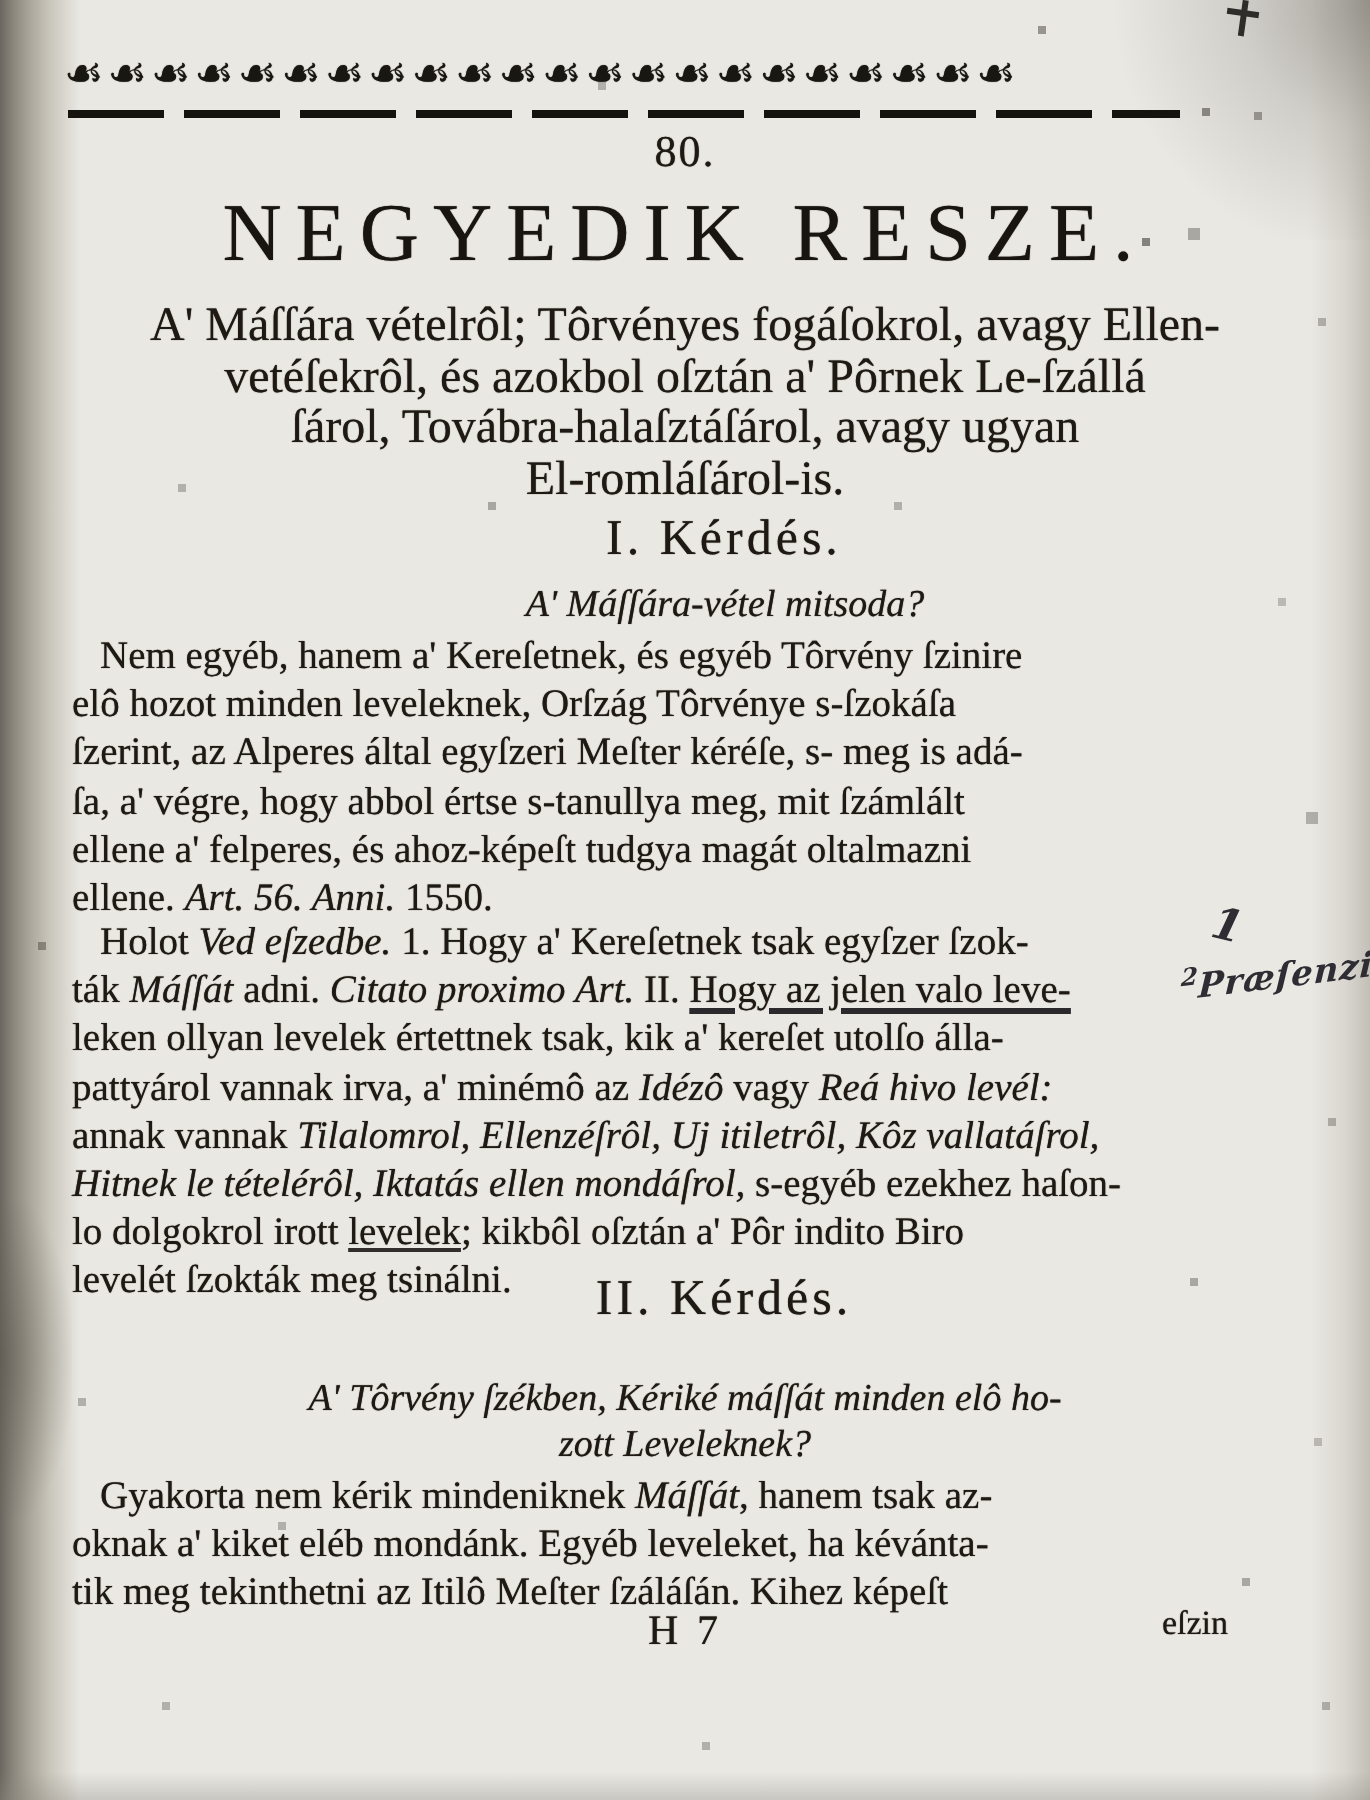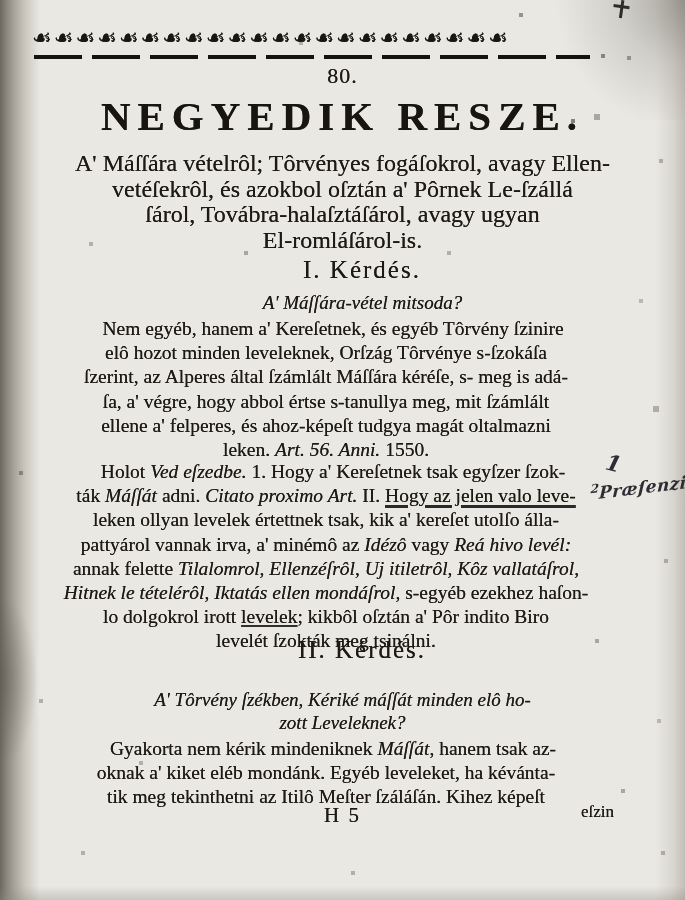--- a/index.html
+++ b/index.html
@@ -40,28 +40,28 @@
       245px 252px 0 1px rgba(50,45,40,.35), 448px 252px 0 1px rgba(50,45,40,.3);}
   
   .print{text-shadow:0 0 .5px rgba(25,20,12,.85);}
   .abs{position:absolute;}
   .center{left:0;right:0;text-align:center;}
   .orn{left:32px;top:27px;width:562px;font-family:"DejaVu Sans",sans-serif;
     font-size:22px;line-height:1;letter-spacing:2px;color:#191712;white-space:nowrap;overflow:hidden;}
   .orn-rule{left:34px;top:55px;width:556px;height:4px;
     background:repeating-linear-gradient(90deg,#15130f 0px,#15130f 48px,rgba(0,0,0,0) 48px,rgba(0,0,0,0) 58px);}
   .pagenum{top:63px;font-size:22px;letter-spacing:1px;}
-  .title{top:92px;font-size:41px;font-weight:bold;letter-spacing:7px;color:#181510;}
+  .title{top:92px;font-size:41px;font-weight:normal;letter-spacing:7px;color:#181510;}
   .subtitle{top:151px;font-size:24px;line-height:25.5px;}
   .q-head{font-size:25px;letter-spacing:2px;padding-left:39px;}
   .q-head1{top:256px;} .q-head2{top:636px;}
   .q-it{font-style:italic;font-size:19px;line-height:23px;}
   .q-it1{top:291px;padding-left:40px;} .q-it2{top:688px;}
   .para{left:36px;width:580px;font-size:19.5px;line-height:24.2px;}
-  .para .line{white-space:nowrap;text-align:center;}
+  .para .line{white-space:nowrap;}
   .para1{top:317px;} .para2{top:460px;} .para3{top:737px;}
   .indent{text-indent:14px;}
   .it{font-style:italic;}
   .u-ink{text-decoration:underline;text-decoration-thickness:2.5px;text-underline-offset:3px;
     text-decoration-color:rgba(42,40,44,.9);}
   .u-light{text-decoration:underline;text-decoration-thickness:1.5px;text-underline-offset:2px;
     text-decoration-color:rgba(42,40,44,.5);}
   .sig{top:803px;font-size:21px;letter-spacing:2px;}
   .catchword{left:36px;width:578px;top:802px;text-align:right;font-size:17px;}
   
@@ -100,48 +100,48 @@
     <div class="line">ſárol, Továbra-halaſztáſárol, avagy ugyan</div>
     <div class="line">El-romláſárol-is.</div>
   </div>
 
   <div class="abs center q-head q-head1 print">I. Kérdés.</div>
   <div class="abs center q-it q-it1 print">A' Máſſára-vétel mitsoda?</div>
 
   <div class="abs para para1 print">
     <div class="line indent"><span>Nem egyéb, hanem a' Kereſetnek, és egyéb Tôrvény ſzinire</span></div>
     <div class="line"><span>elô hozot minden leveleknek, Orſzág Tôrvénye s-ſzokáſa</span></div>
-    <div class="line"><span>ſzerint, az Alperes által ſzámlált Máſſára kéréſe, s- meg is adá-</span></div>
+    <div class="line"><span>ſzerint, az Alperes által egyſzeri Meſter kéréſe, s- meg is adá-</span></div>
     <div class="line"><span>ſa, a' végre, hogy abbol értse s-tanullya meg, mit ſzámlált</span></div>
     <div class="line"><span>ellene a' felperes, és ahoz-képeſt tudgya magát oltalmazni</span></div>
-    <div class="line"><span>leken. </span><span class="it">Art. 56. Anni.</span><span> 1550.</span></div>
+    <div class="line"><span>ellene. </span><span class="it">Art. 56. Anni.</span><span> 1550.</span></div>
   </div>
 
   <div class="abs para para2 print">
     <div class="line indent"><span>Holot </span><span class="it">Ved eſzedbe.</span><span> 1. Hogy a' Kereſetnek tsak egyſzer ſzok-</span></div>
     <div class="line"><span>ták </span><span class="it">Máſſát</span><span> adni. </span><span class="it">Citato proximo Art.</span><span> II. </span><span class="u-ink">Hogy az jelen valo leve-</span></div>
     <div class="line"><span>leken ollyan levelek értettnek tsak, kik a' kereſet utolſo álla-</span></div>
     <div class="line"><span>pattyárol vannak irva, a' minémô az </span><span class="it">Idézô</span><span> vagy </span><span class="it">Reá hivo levél:</span></div>
-    <div class="line"><span>annak felette </span><span class="it">Tilalomrol, Ellenzéſrôl, Uj itiletrôl, Kôz vallatáſrol,</span></div>
+    <div class="line"><span>annak vannak </span><span class="it">Tilalomrol, Ellenzéſrôl, Uj itiletrôl, Kôz vallatáſrol,</span></div>
     <div class="line"><span class="it">Hitnek le tételérôl, Iktatás ellen mondáſrol,</span><span> s-egyéb ezekhez haſon-</span></div>
     <div class="line"><span>lo dolgokrol irott </span><span class="u-light">levelek</span><span>; kikbôl oſztán a' Pôr indito Biro</span></div>
     <div class="line"><span>levelét ſzokták meg tsinálni.</span></div>
   </div>
 
   <div class="abs center q-head q-head2 print">II. Kérdés.</div>
   <div class="abs center q-it q-it2 print">
     <div class="line">A' Tôrvény ſzékben, Kériké máſſát minden elô ho-</div>
     <div class="line">zott Leveleknek?</div>
   </div>
 
   <div class="abs para para3 print">
     <div class="line indent"><span>Gyakorta nem kérik mindeniknek </span><span class="it">Máſſát</span><span>, hanem tsak az-</span></div>
     <div class="line"><span>oknak a' kiket eléb mondánk. Egyéb leveleket, ha kévánta-</span></div>
     <div class="line"><span>tik meg tekinthetni az Itilô Meſter ſzáláſán. Kihez képeſt</span></div>
   </div>
 
-  <div class="abs center sig print">H 5</div>
+  <div class="abs center sig print">H 7</div>
   <div class="abs catchword print">eſzin</div>
 
   <div class="abs hand mark1">1</div>
   <div class="abs hand note"><sup>2</sup><span>Præſenzium</span></div>
 
 </div>
 
 </body></html>

